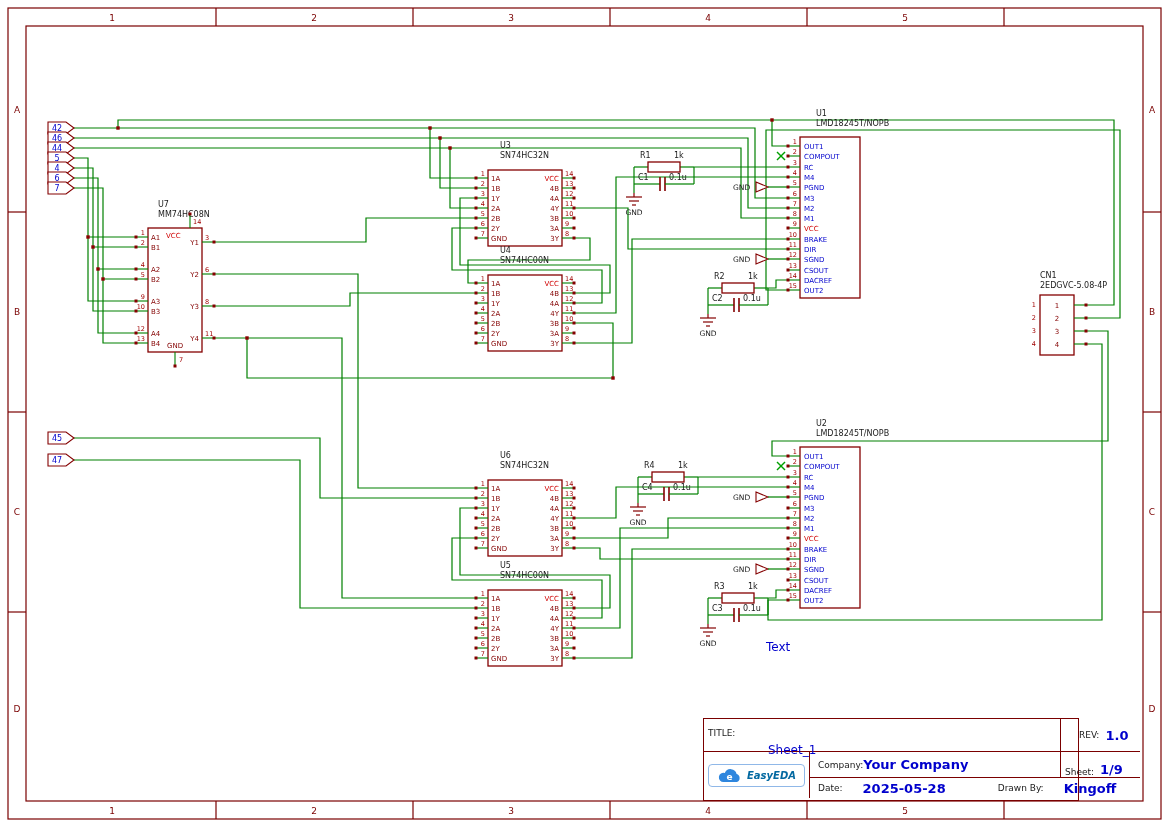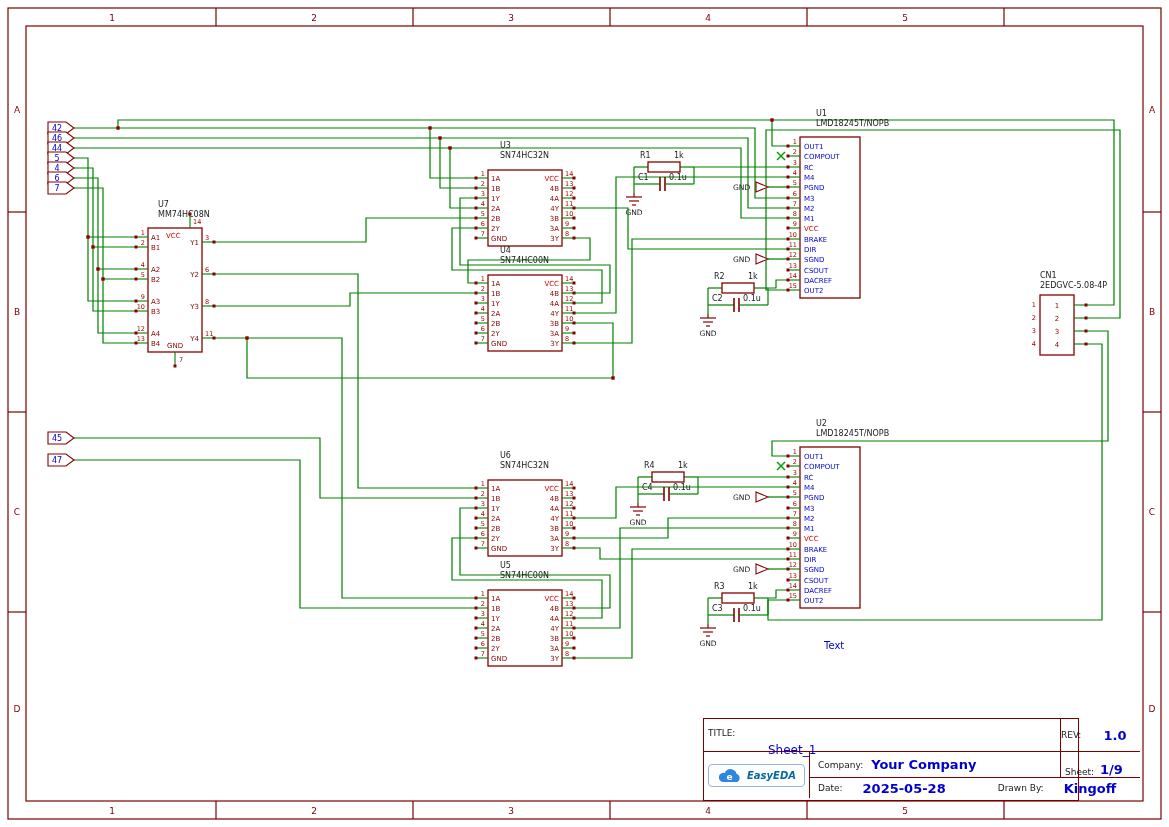--- a/index.html
+++ b/index.html
@@ -20,30 +20,30 @@
   .flag{stroke:#840000;fill:#FFFFFF;stroke-width:1.1}
   .pin-num{fill:#A00000;font-size:6.5px}
   .pin-name{fill:#840000;font-size:7px}
   .pin-name-blue{fill:#0000CC;font-size:7px}
   .vcc{fill:#D00000;font-size:7px}
   .ref{fill:#1A1A1A;font-size:8px}
   .port-label{fill:#0000CC;font-size:8px}
   .gnd-text{fill:#1A1A1A;font-size:7.5px}
   .nc{stroke:#00A000;stroke-width:1.4}
 
-  .note{position:absolute;left:824px;top:640px;color:#0000CC;font-size:10px}
+  .note{position:absolute;left:766px;top:640px;color:#0000CC;font-size:12px}
 
   .tb{position:absolute;left:703px;top:718px;width:376px;height:83px;
       border:1.4px solid #7A0000;display:grid;background:#fff;
       grid-template-columns:106px 250px 80px;grid-template-rows:33px 26px 20px}
   .tb-title-cell{grid-area:1/1/2/3;border-bottom:1px solid #7A0000;padding:2px 4px;position:relative}
   .tb-rev-cell{grid-area:1/3/2/4;border-left:1px solid #7A0000;border-bottom:1px solid #7A0000;
-      display:flex;align-items:center;padding-left:0;gap:22px}
+      display:flex;align-items:center;padding-left:18px;gap:6px}
   .tb-logo-cell{grid-area:2/1/4/2;border-right:1px solid #7A0000;display:flex;align-items:center;justify-content:center}
-  .tb-company-cell{grid-area:2/2/3/3;border-bottom:1px solid #7A0000;display:flex;align-items:center;padding-left:8px;gap:8px}
+  .tb-company-cell{grid-area:2/2/3/3;border-bottom:1px solid #7A0000;display:flex;align-items:center;padding-left:8px;gap:0}
   .tb-sheet-cell{grid-area:2/3/3/4;border-left:1px solid #7A0000;border-bottom:1px solid #7A0000;
       display:flex;align-items:flex-end;padding-left:4px;gap:6px}
   .tb-date-cell{grid-area:3/2/4/4;display:flex;align-items:center;padding-left:8px;gap:20px}
   .tb-label{font-size:9px;color:#1A1A1A}
   .tb-val{font-size:13px;color:#0000CC;font-weight:bold}
   .tb-sheetname{display:block;margin:3px 0 8px 60px;font-size:12px;color:#0000CC}
   .logo-box{display:inline-flex;align-items:center;gap:4px;border:1px solid #90B8E8;border-radius:4px;padding:2px 8px}
   .logo-text{font-size:10px;font-weight:bold;font-style:italic;color:#0369a1}
 </style>
 </head>

